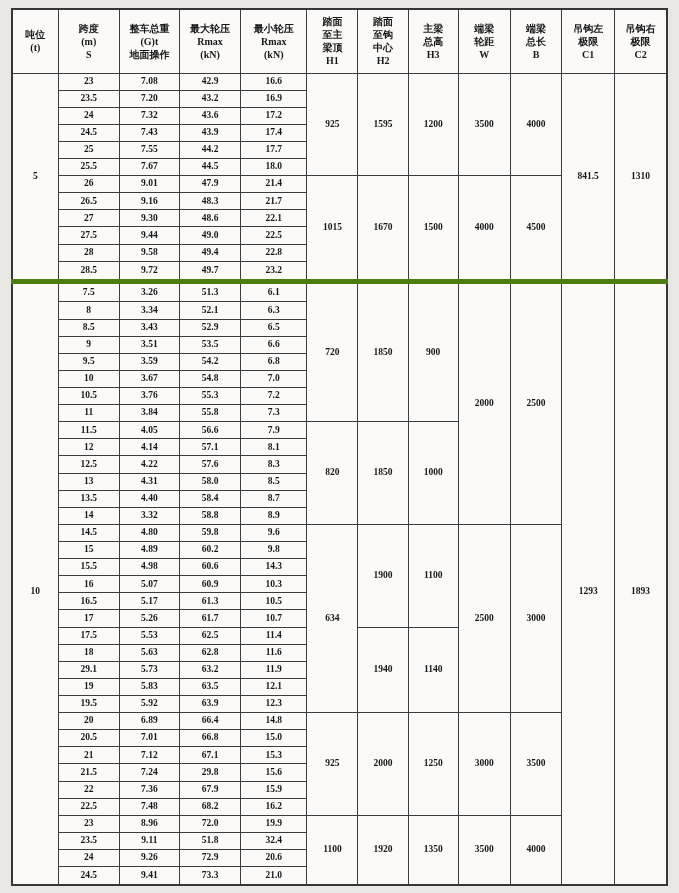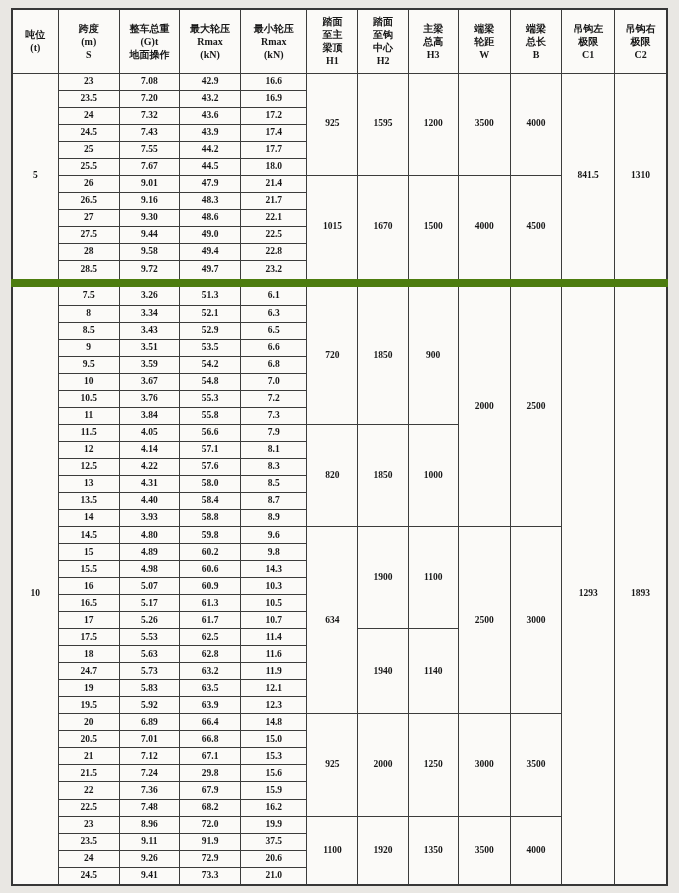--- a/index.html
+++ b/index.html
@@ -48,21 +48,21 @@
     line-height: 1;
   }
   td.top {
     vertical-align: top;
     padding-top: 4px;
   }
   td.top.deep {
     padding-top: 16px;
   }
   tr.section-start td {
-    border-top: 8px solid #4d7c0f;
+    border-top: 5px solid #4d7c0f;
   }
 </style>
 </head>
 <body>
 
 <div class="page">
   <table class="spec">
     <colgroup>
       <col style="width:46px">
         <col style="width:61px">
@@ -288,21 +288,21 @@
           <td>8.5</td>
         </tr>
         <tr>
           <td>13.5</td>
           <td>4.40</td>
           <td>58.4</td>
           <td>8.7</td>
         </tr>
         <tr>
           <td>14</td>
-          <td>3.93</td>
+          <td>3.32</td>
           <td>58.8</td>
           <td>8.9</td>
         </tr>
         <tr>
           <td>14.5</td>
           <td>4.80</td>
           <td>59.8</td>
           <td>9.6</td>
           <td rowspan="11">634</td>
           <td rowspan="6">1900</td>
@@ -348,21 +348,21 @@
           <td rowspan="5">1940</td>
           <td rowspan="5">1140</td>
         </tr>
         <tr>
           <td>18</td>
           <td>5.63</td>
           <td>62.8</td>
           <td>11.6</td>
         </tr>
         <tr>
-          <td>24.7</td>
+          <td>29.1</td>
           <td>5.73</td>
           <td>63.2</td>
           <td>11.9</td>
         </tr>
         <tr>
           <td>19</td>
           <td>5.83</td>
           <td>63.5</td>
           <td>12.1</td>
         </tr>
@@ -420,22 +420,22 @@
           <td>19.9</td>
           <td rowspan="4">1100</td>
           <td rowspan="4">1920</td>
           <td rowspan="4">1350</td>
           <td rowspan="4">3500</td>
           <td rowspan="4">4000</td>
         </tr>
         <tr>
           <td>23.5</td>
           <td>9.11</td>
-          <td>91.9</td>
-          <td>37.5</td>
+          <td>51.8</td>
+          <td>32.4</td>
         </tr>
         <tr>
           <td>24</td>
           <td>9.26</td>
           <td>72.9</td>
           <td>20.6</td>
         </tr>
         <tr>
           <td>24.5</td>
           <td>9.41</td>

